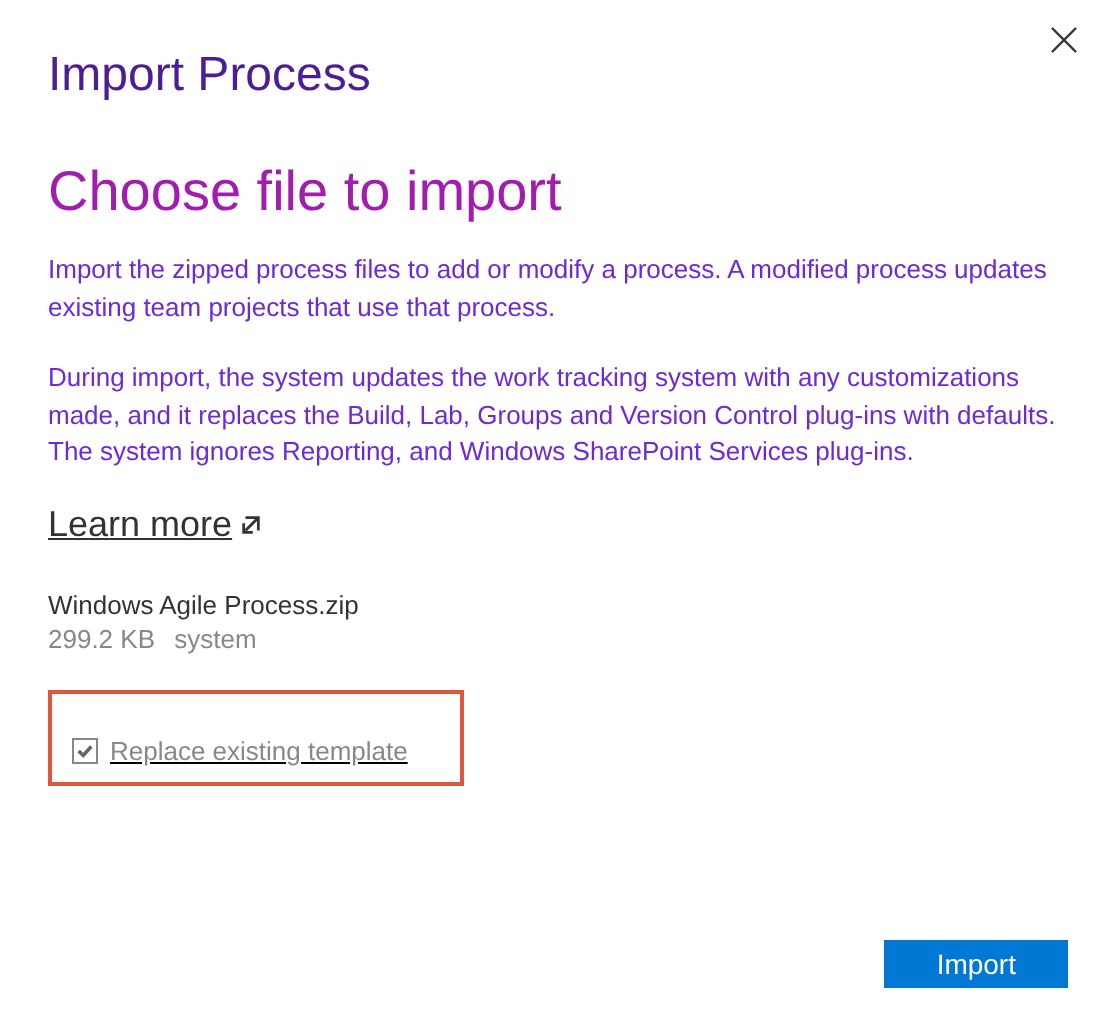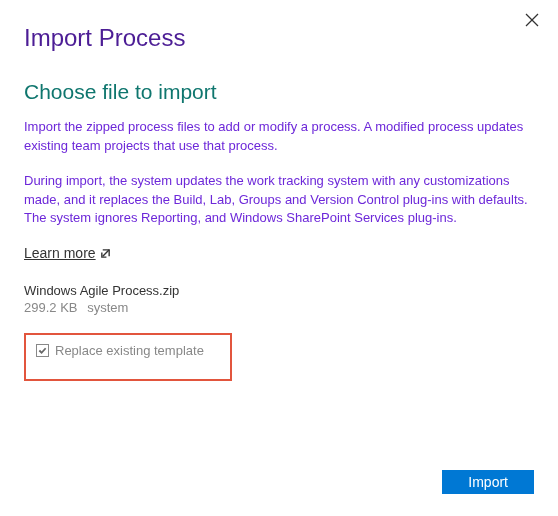--- a/index.html
+++ b/index.html
@@ -29,33 +29,33 @@
       stroke: #333;
       stroke-width: 1.2;
     }
     .dialog-title {
       font-size: 24px;
       font-weight: 400;
       color: #4c1d95;
       margin-bottom: 28px;
     }
     .section-title {
-      font-size: 21px;
+      font-size: 28px;
       font-weight: 400;
-      color: #0f766e;
+      color: #a21caf;
       margin-bottom: 14px;
     }
     .paragraph {
       font-size: 13px;
       color: #6d28d9;
       line-height: 1.45;
       margin-bottom: 16px;
     }
     .learn-more-link {
-      font-size: 14px;
+      font-size: 18px;
       color: #333;
       text-decoration: underline;
       display: inline-flex;
       align-items: center;
       gap: 4px;
       cursor: pointer;
       margin-bottom: 22px;
     }
     .learn-more-link svg {
       width: 11px;
@@ -76,24 +76,25 @@
     }
     .remove-link {
       color: #888;
       cursor: pointer;
       margin-left: 6px;
     }
     .highlight-box {
       border: 2px solid #e2553d;
       padding: 8px 10px;
       display: inline-flex;
-      align-items: flex-start;
+      align-items: flex-end;
       gap: 6px;
       width: 208px;
       height: 48px;
+      text-decoration: underline;
     }
     .checkbox-wrap {
       display: inline-flex;
       align-items: center;
       gap: 6px;
     }
     .small-checkbox {
       width: 13px;
       height: 13px;
       border: 1px solid #888;

